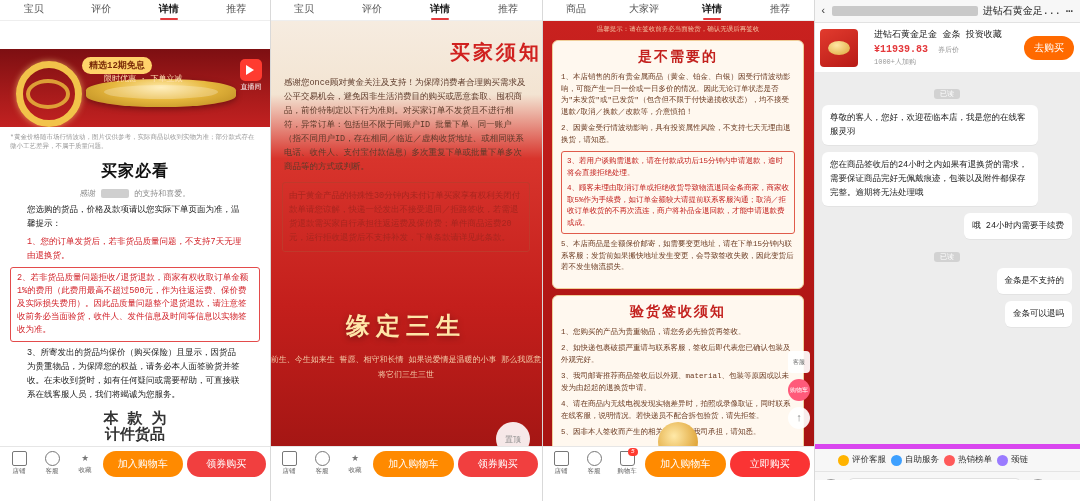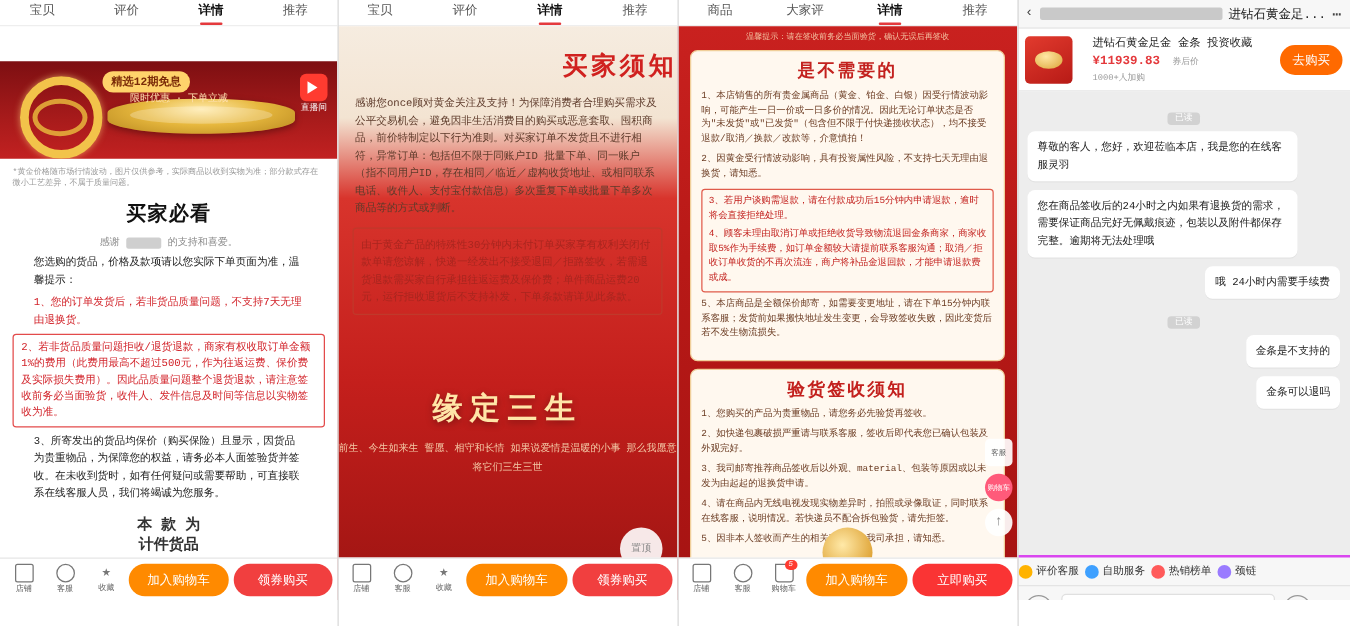--- a/index.html
+++ b/index.html
@@ -32,21 +32,21 @@
 
   .p1 .notewrap{padding:6px 10px 0 10px;}
   .p1 .tinynote{font-size:6.5px;color:#9a9a9a;line-height:9px;}
   .p1 h2.big{text-align:center;font-size:16px;color:#111;margin:10px 0 6px;font-weight:bold;letter-spacing:1px;}
   .p1 .grey-line{text-align:center;font-size:8px;color:#8a8a8a;margin-bottom:2px;}
   .p1 .mask{display:inline-block;background:#cfcfcf;border-radius:2px;color:transparent;}
   .p1 .para{font-size:8.5px;color:#222;line-height:14px;padding:0 27px;margin:4px 0;}
   .p1 .para.red{color:#d2232a;}
   .p1 .boxed{border:1px solid #e34b4b;border-radius:3px;margin:4px 10px;padding:4px 6px;}
   .p1 .boxed p{margin:0;font-size:8.5px;line-height:13px;color:#d2232a;}
-  .p1 .kuan{text-align:center;font-size:12px;color:#333;line-height:16px;margin-top:10px;font-weight:bold;}
+  .p1 .kuan{text-align:center;font-size:15px;color:#333;line-height:16px;margin-top:10px;font-weight:bold;}
   .p1 .pricebox{margin:8px 10px 0;border:1px dashed #c9c9c9;border-radius:3px;padding:5px 6px;font-size:8px;color:#555;display:flex;justify-content:space-between;}
   .p1 .pricebox .r{text-align:right;line-height:11px;}
   .p1 .greyfoot{font-size:6.5px;color:#b0b0b0;line-height:9px;padding:4px 12px 0;}
 
   
   .p2 .body{position:relative;height:459px;background:linear-gradient(180deg,#f6ece0 0%,#f3e4d2 16%,#d8342c 30%,#c41f1c 62%,#9d1412 100%);}
   .p2 .title{text-align:right;color:#d0211f;font-size:20px;font-weight:bold;letter-spacing:3px;padding-top:18px;}
   .p2 .t2{font-size:8.5px;color:#5d3a2a;line-height:14px;padding:10px 14px 0;}
   .p2 .redbox{margin:8px 12px;border:1px solid #c0392b;border-radius:3px;padding:6px;font-size:8.5px;line-height:14px;color:#a8261f;}
   .p2 .yuan{text-align:center;color:#ffe6a8;font-size:24px;font-weight:bold;letter-spacing:6px;margin-top:58px;text-shadow:0 2px 6px rgba(0,0,0,.35);}
@@ -86,21 +86,21 @@
   .p4 .prod .mt{font-size:7px;color:#999;margin-top:2px;}
   .p4 .buy{background:#ff6a00;color:#fff;font-size:10px;border-radius:13px;padding:5px 10px;white-space:nowrap;}
   .p4 .chat{height:calc(501px - 22px - 50px - 30px - 34px);overflow:hidden;padding:6px 8px 0;}
   .p4 .day{text-align:center;margin:4px 0;}
   .p4 .day span{background:#d2d2d2;color:#fff;font-size:7px;border-radius:3px;padding:1px 6px;}
   .p4 .msg{display:flex;margin-bottom:7px;}
   .p4 .msg.left{justify-content:flex-start;}
   .p4 .msg.right{justify-content:flex-end;}
   .p4 .bub{max-width:200px;background:#fff;border-radius:6px;padding:6px 8px;font-size:8.5px;line-height:14px;color:#222;box-shadow:0 1px 0 rgba(0,0,0,.04);}
   .p4 .msg.right .bub{background:#fff;}
-  .p4 .quick{display:flex;align-items:center;gap:5px;padding:5px 1px;background:#f7f7f7;border-top:2px solid #d946ef;overflow:hidden;text-align:right;}
+  .p4 .quick{display:flex;align-items:center;gap:5px;padding:5px 24px;background:#f7f7f7;border-top:5px solid #d946ef;overflow:hidden;text-align:right;}
   .p4 .quick .q{display:flex;align-items:center;gap:3px;font-size:8.5px;color:#333;white-space:nowrap;}
   .p4 .quick .dot{width:11px;height:11px;border-radius:50%;background:#ffb300;display:inline-block;}
   .p4 .quick .dot.g{background:#3ea0ff;}
   .p4 .quick .dot.r{background:#ff5a5a;}
   .p4 .quick .dot.p{background:#9a7bff;}
   .p4 .inputbar{display:flex;align-items:center;gap:7px;padding:6px;background:#f7f7f7;border-top:1px solid #e4e4e4;}
   .p4 .inputbar .mic{width:20px;height:20px;border-radius:50%;border:1px solid #999;position:relative;}
   .p4 .inputbar .mic:after{content:"";position:absolute;left:7px;top:4px;width:5px;height:8px;border-radius:3px;background:#666;}
   .p4 .inputbar .field{flex:1;height:22px;background:#fff;border-radius:4px;border:1px solid #e0e0e0;}
   .p4 .inputbar .smile{width:20px;height:20px;border-radius:50%;border:1px solid #999;}

